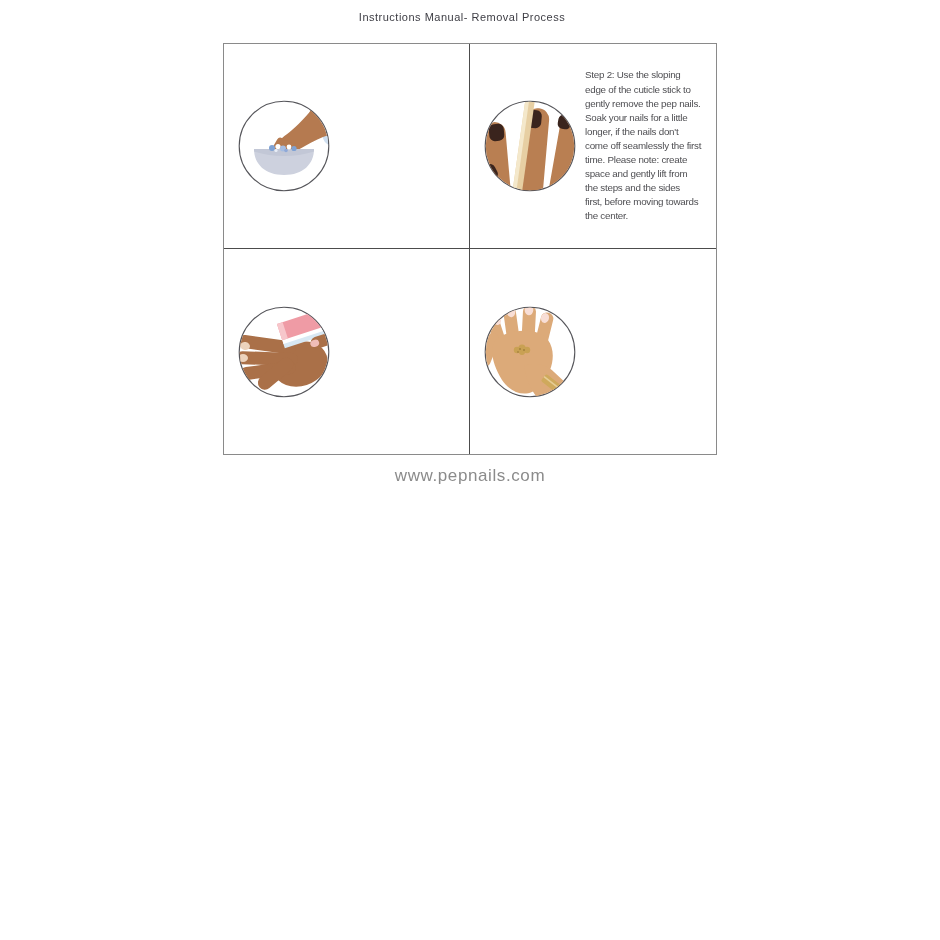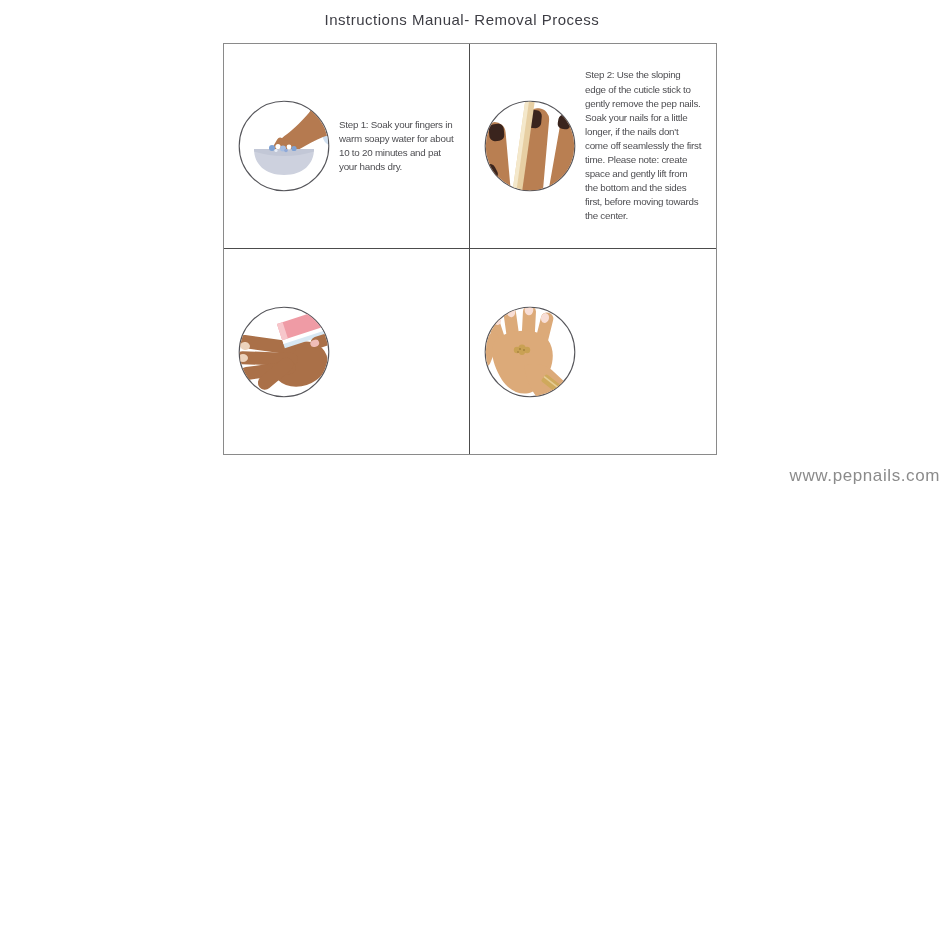--- a/index.html
+++ b/index.html
@@ -1,21 +1,21 @@
 <!DOCTYPE html>
 <html><head>
 <meta charset="utf-8">
 <style>
   html,body{margin:0;padding:0;background:#ffffff;}
   body{width:940px;height:940px;font-family:"Liberation Sans",sans-serif;}
   .canvas{position:relative;width:940px;height:940px;background:#ffffff;overflow:hidden;}
 
   .title{
     position:absolute;top:11px;left:0;width:924px;margin:0;
-    text-align:center;font-size:15px;font-weight:400;
+    text-align:center;font-size:11px;font-weight:400;
     color:#3d3d44;letter-spacing:0.5px;
   }
 
   .grid{
     position:absolute;left:223px;top:43px;width:494px;height:412px;
     border:1px solid #8a8a8a;box-sizing:border-box;
     display:grid;grid-template-columns:1fr 1fr;grid-template-rows:1fr 1fr;
     background:#ffffff;
   }
   .cell{
@@ -29,21 +29,21 @@
   .circle-wrap svg{display:block;}
 
   .step-text{
     flex:none;width:max-content;margin:0 0 0 9px;
     font-size:9.8px;line-height:14.1px;letter-spacing:-0.25px;
     color:#4e4e52;white-space:pre-line;
   }
 
   .footer{
     position:absolute;top:466px;left:0;width:940px;
-    text-align:right;font-size:17px;font-weight:400;
+    text-align:center;font-size:17px;font-weight:400;
     color:#8b8b8b;letter-spacing:0.6px;
   }
 </style>
 </head>
 <body>
 
 <div class="canvas">
 
   <h1 class="title">Instructions Manual- Removal Process</h1>
 
@@ -71,24 +71,20 @@
             <circle cx="34" cy="48" r="3" fill="#7fa2d4"></circle>
             <circle cx="40" cy="46.5" r="2.6" fill="#ffffff"></circle>
             <circle cx="45" cy="48.5" r="3" fill="#a6bde2"></circle>
             <circle cx="51" cy="47" r="2.4" fill="#ffffff"></circle>
             <circle cx="56" cy="48.5" r="2.6" fill="#7fa2d4"></circle>
             <circle cx="38" cy="50.5" r="1.6" fill="#e8eef8"></circle>
             <circle cx="48" cy="50.5" r="1.8" fill="#8fa9d8"></circle>
           </g>
         </svg>
       </div>
-      <p class="step-text">Step 1: Soak your fingers in
-warm soapy water for about
-10 to 20 minutes and pat
-your hands dry.</p>
     </div>
 
     <div class="cell r1">
       <div class="circle-wrap">
         <svg viewBox="0 0 92 92" width="92" height="92">
           <defs>
               <clipPath id="clip2">
                 <circle cx="46" cy="46" r="44.3"></circle>
               </clipPath>
             </defs>
@@ -114,21 +110,21 @@
         </svg>
       </div>
       <p class="step-text">Step 2: Use the sloping
 edge of the cuticle stick to
 gently remove the pep nails.
 Soak your nails for a little
 longer, if the nails don't
 come off seamlessly the first
 time. Please note: create
 space and gently lift from
-the bottom and the sides
+the steps and the sides
 first, before moving towards
 the center.</p>
     </div>
 
     <div class="cell c1">
       <div class="circle-wrap">
         <svg viewBox="0 0 92 92" width="92" height="92">
           <defs>
               <clipPath id="clip3">
                 <circle cx="46" cy="46" r="44.3"></circle>

